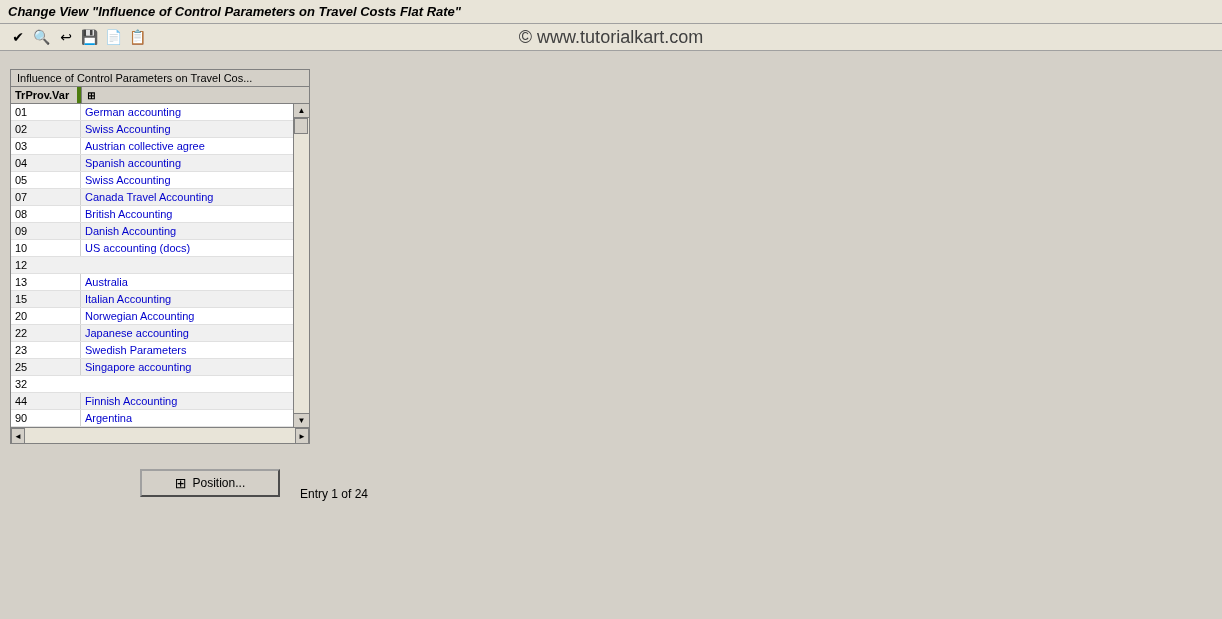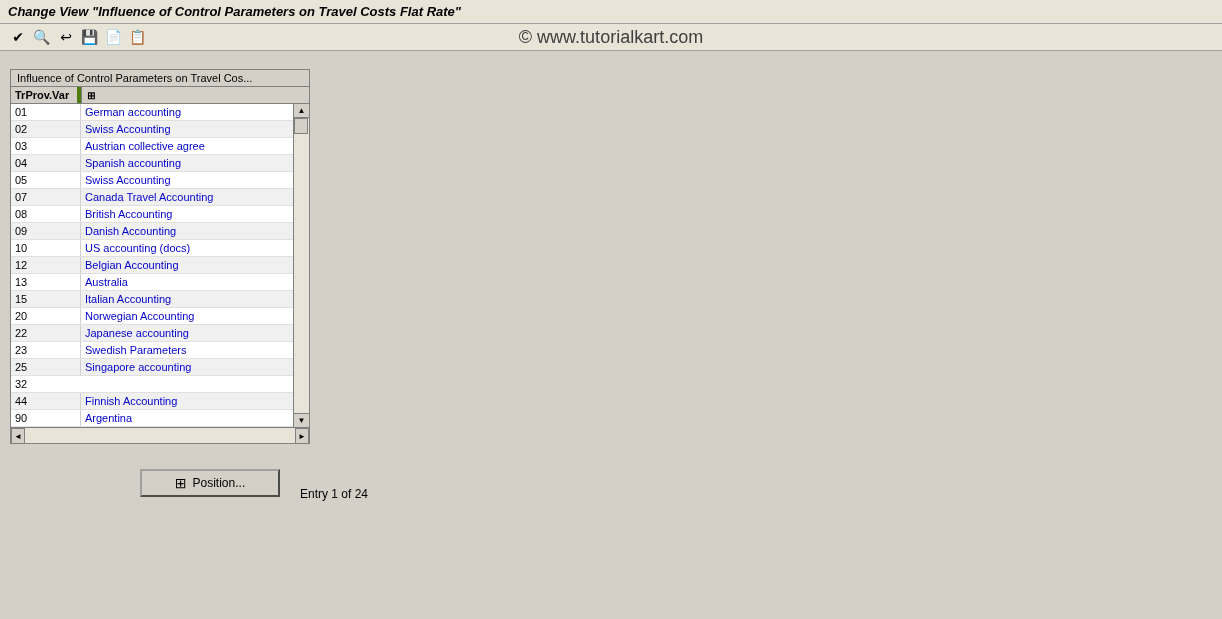--- a/index.html
+++ b/index.html
@@ -272,21 +272,20 @@
               <div class="table-row">
       <div class="table-cell">09</div>
       <div class="table-cell blue">Danish Accounting</div>
     </div>
               <div class="table-row">
       <div class="table-cell">10</div>
       <div class="table-cell blue">US accounting (docs)</div>
     </div>
               <div class="table-row">
       <div class="table-cell">12</div>
-      <div class="table-cell blue">Belgian Accounting</div>
     </div>
               <div class="table-row">
       <div class="table-cell">13</div>
       <div class="table-cell blue">Australia</div>
     </div>
               <div class="table-row">
       <div class="table-cell">15</div>
       <div class="table-cell blue">Italian Accounting</div>
     </div>
               <div class="table-row">

